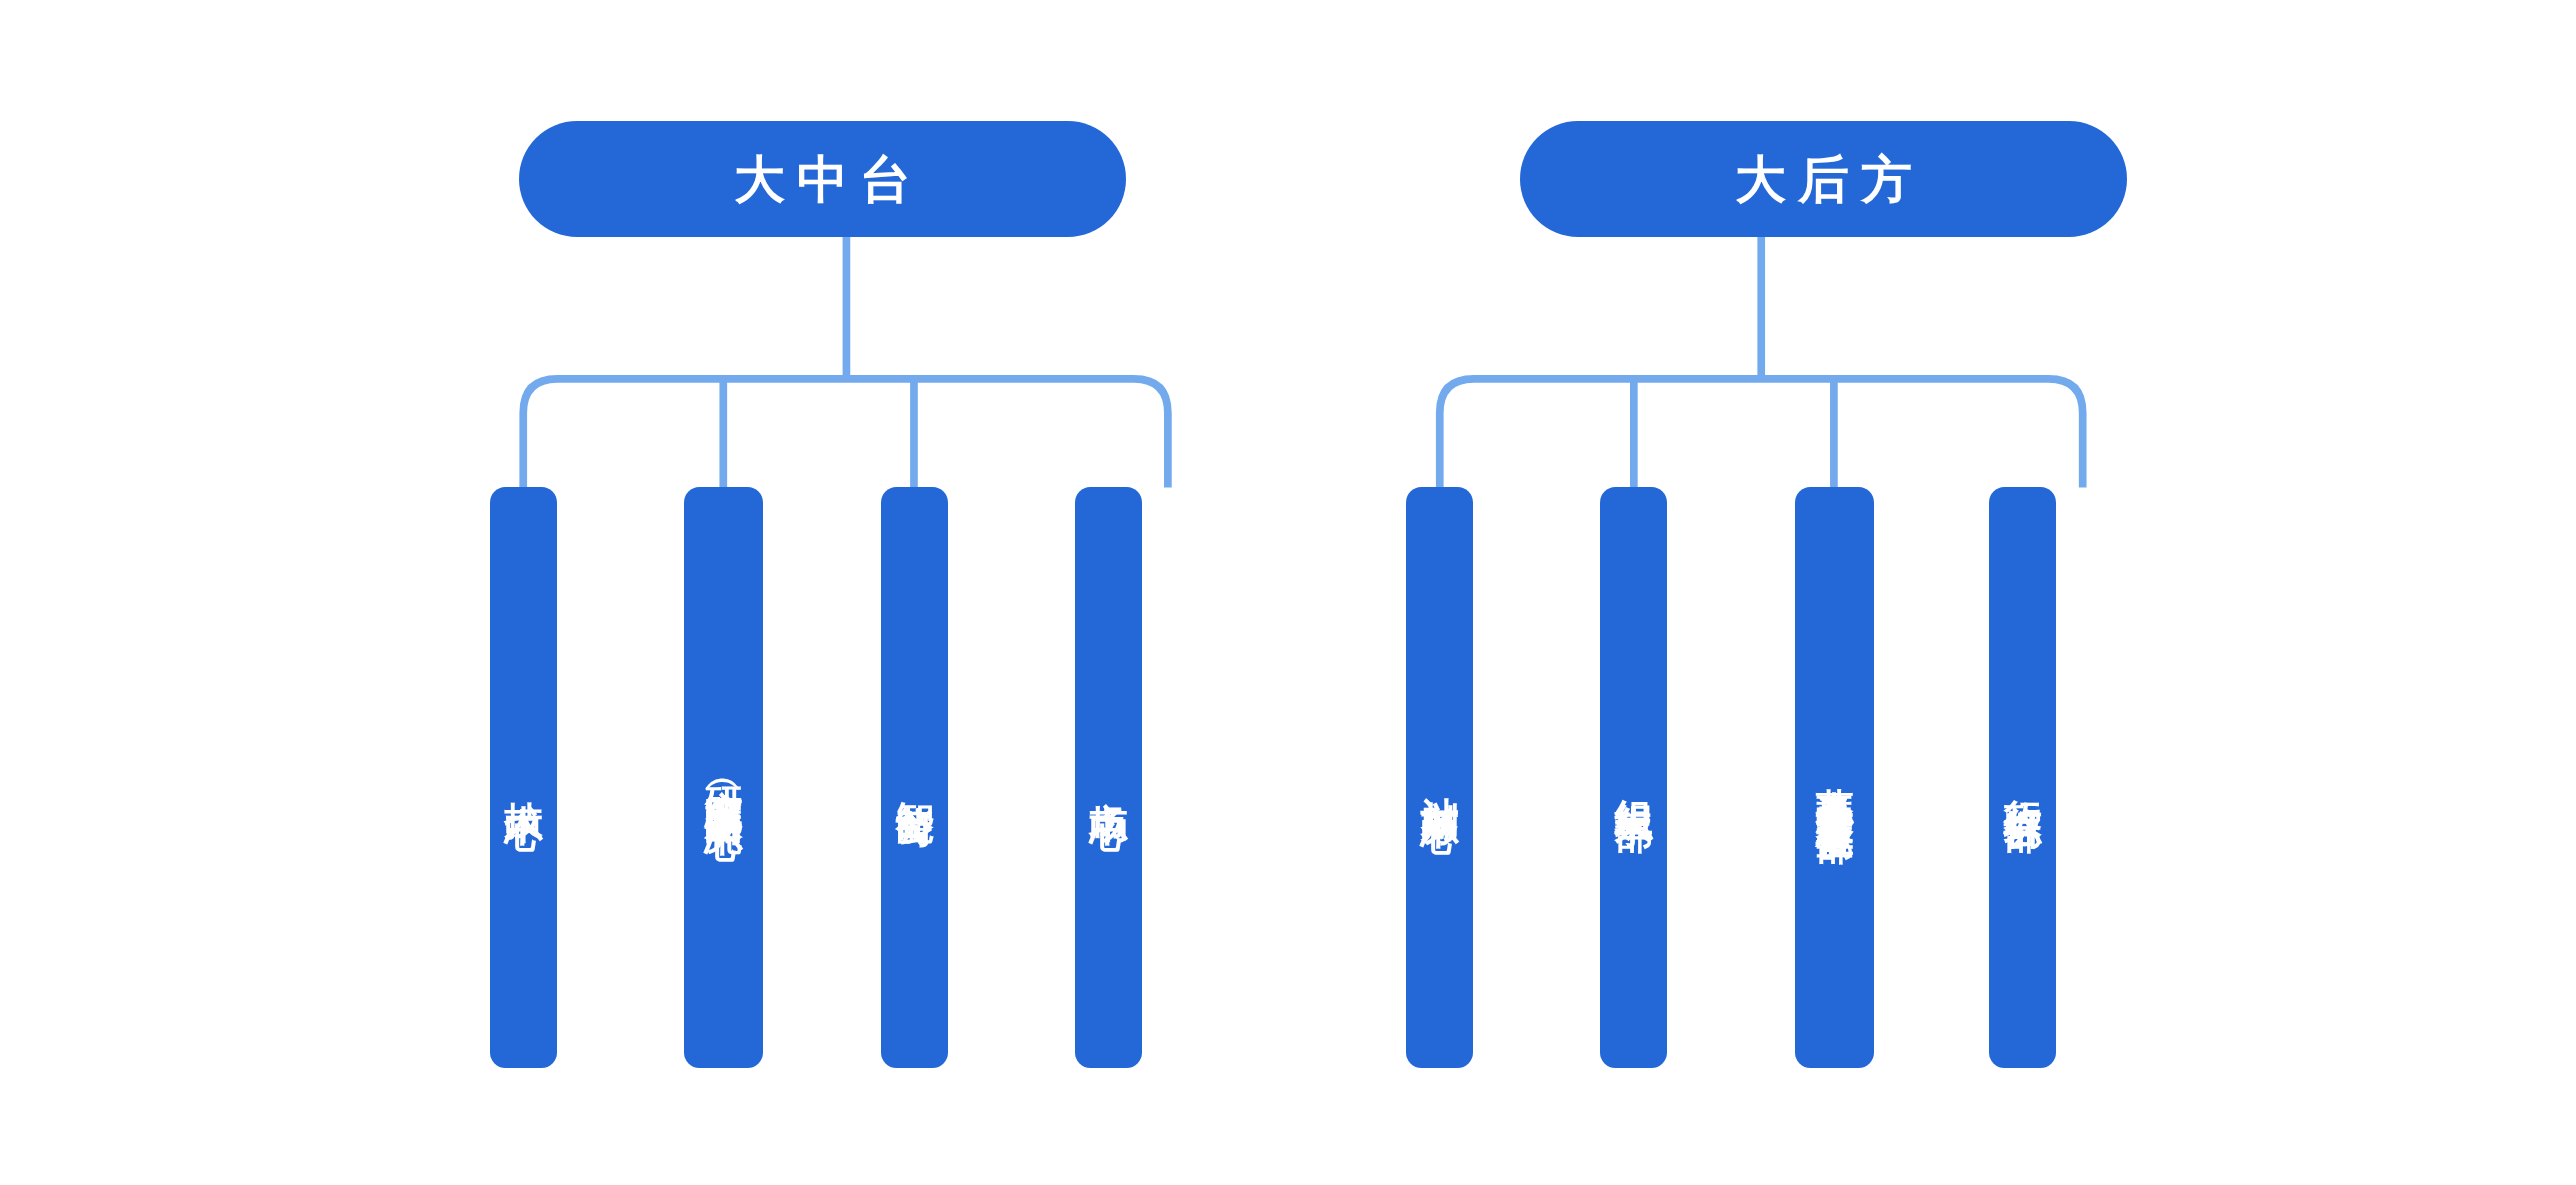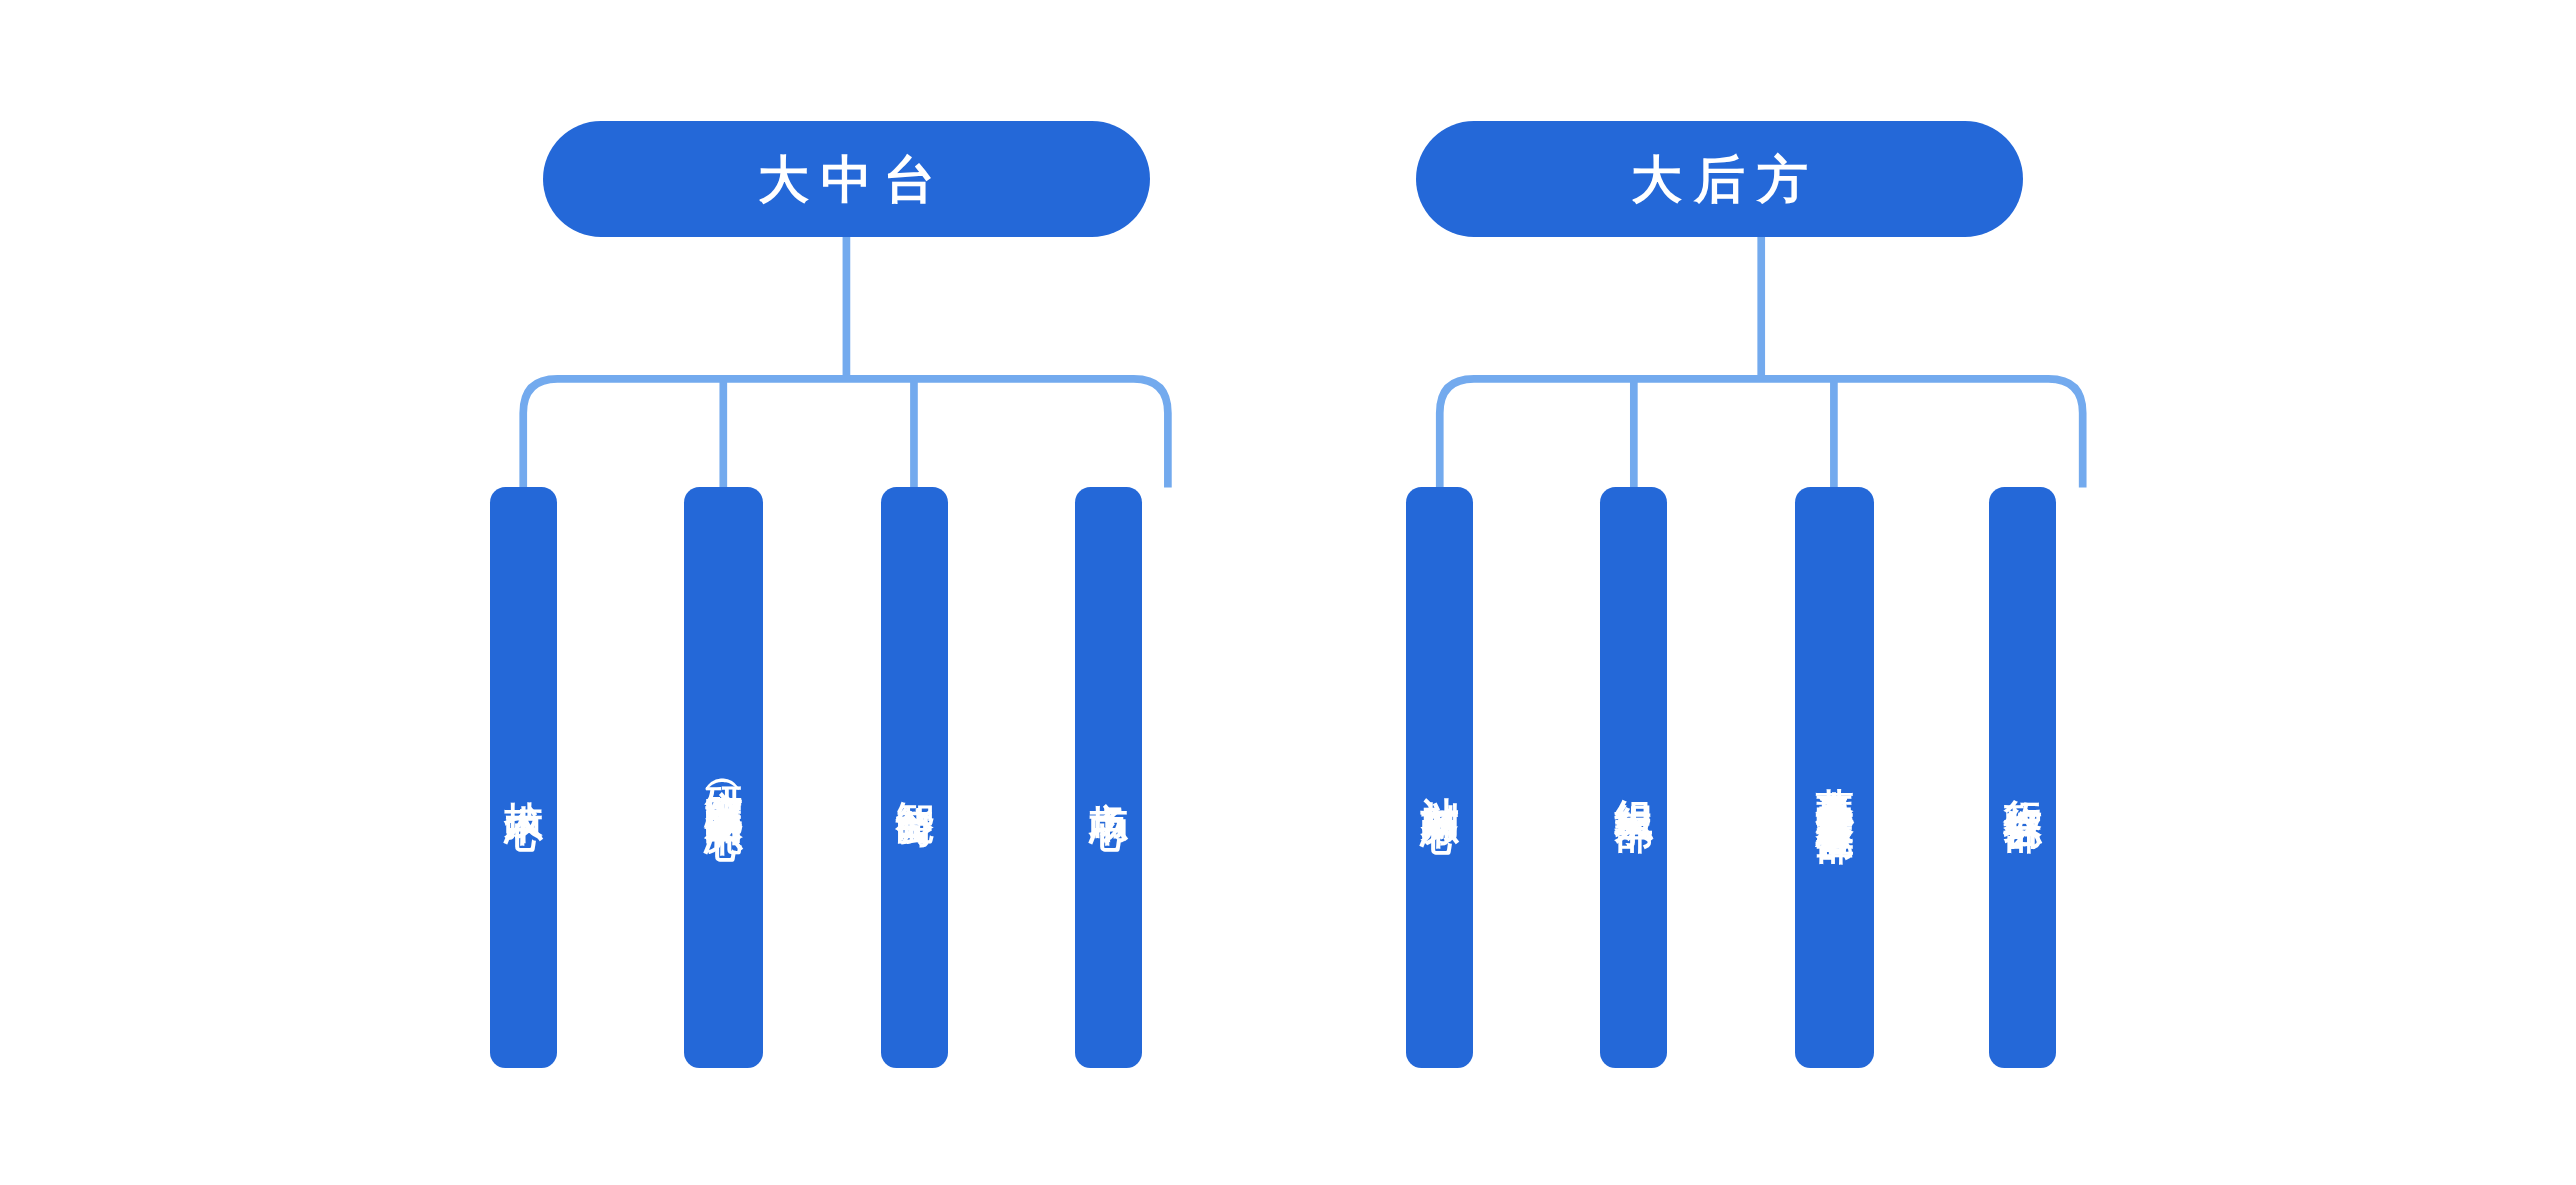--- a/index.html
+++ b/index.html
@@ -117,21 +117,21 @@
                    L 1326 443
                    Q 1366 443 1366 483
                    L 1366 570"></path>
 
           <path d="M 846 443 L 846 570"></path>
           <path d="M 1069 443 L 1069 570"></path>
         </g>
       </svg>
     </div>
 
-    <div class="group-pill" style="left:543px; width:607px;">
+    <div class="group-pill" style="left:519px; width:607px;">
       <span class="group-pill-label">大中台</span>
     </div>
 
     <div class="child-box" style="left:490px;">
       <span class="child-box-label">技术中心</span>
     </div>
 
     <div class="child-box wide" style="left:684px;">
       <span class="child-box-label">研究院（碳中和研究中心）</span>
     </div>
@@ -156,21 +156,21 @@
                    Q 1684 443 1724 443
                    L 2396 443
                    Q 2436 443 2436 483
                    L 2436 570"></path>
           <path d="M 1911 443 L 1911 570"></path>
           <path d="M 2145 443 L 2145 570"></path>
         </g>
       </svg>
     </div>
 
-    <div class="group-pill" style="left:1416px; width:607px;">
+    <div class="group-pill" style="left:1520px; width:607px;">
       <span class="group-pill-label">大后方</span>
     </div>
 
     <div class="child-box" style="left:1406px;">
       <span class="child-box-label">计划财务中心</span>
     </div>
 
     <div class="child-box" style="left:1600px;">
       <span class="child-box-label">组织人事部</span>
     </div>

